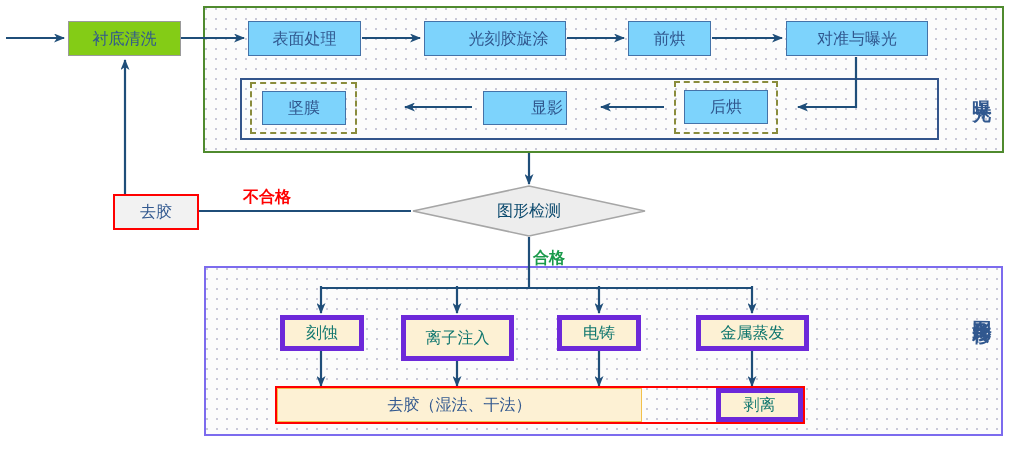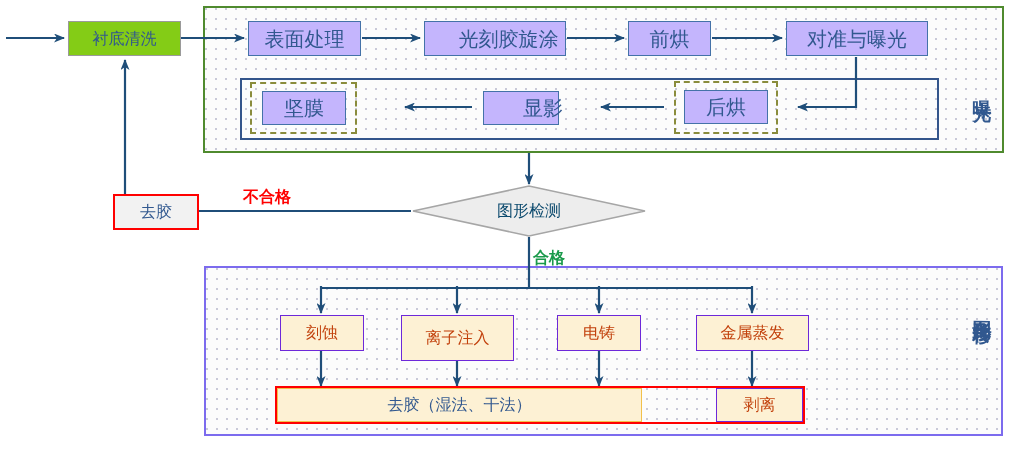--- a/index.html
+++ b/index.html
@@ -11,45 +11,45 @@
   }
   #stage{position:relative;width:1024px;height:449px;}
 
   
   .node{position:absolute;box-sizing:border-box;display:flex;
         align-items:center;justify-content:center;
         text-align:center;line-height:1.1;white-space:nowrap;}
 
   
   .blue-box{
-    background:#c4b5fd;
+    background:#7dd3fc;
     border:1px solid #4472a8;
     color:#31588f;
-    font-size:20px;
+    font-size:16px;
   }
   
   .gray-box{
     background:#84cc16;
     border:1px solid #9a9a9a;
     color:#31588f;
     font-size:16px;
   }
   
   .red-box{
     background:#f2f2f2;
     border:2px solid #ff0000;
     color:#31588f;
     font-size:16px;
     margin-left:28px;
   }
   
   .tan-box{
     background:#fdf1d4;
-    border:1px solid #6d28d9;
-    color:#c2410c;
+    border:5px solid #6d28d9;
+    color:#0f766e;
     font-size:16px;
   }
   .tan-wide{
     background:#fdf1d4;
     border:1px solid #f2c14a;
     color:#31588f;
     font-size:16px;
   }
   
   .red-frame{
@@ -170,21 +170,21 @@
   <div class="node blue-box" style="left:248px;top:21px;width:113px;height:35px;">表面处理</div>
 
   <div class="node blue-box" style="left:424px;top:21px;width:142px;height:35px;padding-left:27px;">光刻胶旋涂</div>
 
   <div class="node blue-box" style="left:628px;top:21px;width:83px;height:35px;">前烘</div>
 
   <div class="node blue-box" style="left:786px;top:21px;width:142px;height:35px;">对准与曝光</div>
 
   <div class="node blue-box" style="left:262px;top:91px;width:84px;height:34px;">坚膜</div>
 
-  <div class="node blue-box" style="left:483px;top:91px;width:76px;height:34px;padding-left:44px;">显影</div>
+  <div class="node blue-box" style="left:483px;top:91px;width:84px;height:34px;padding-left:44px;">显影</div>
 
   <div class="node blue-box" style="left:684px;top:90px;width:84px;height:34px;">后烘</div>
 
   <div class="node red-box" style="left:85px;top:194px;width:86px;height:36px;">去胶</div>
 
   <div class="edge-label label-fail" style="left:243px;top:187px;">不合格</div>
 
   <div class="edge-label label-pass" style="left:533px;top:240px;margin-top:8px;">合格</div>
 
   <div class="node tan-box" style="left:280px;top:315px;width:84px;height:36px;">刻蚀</div>

